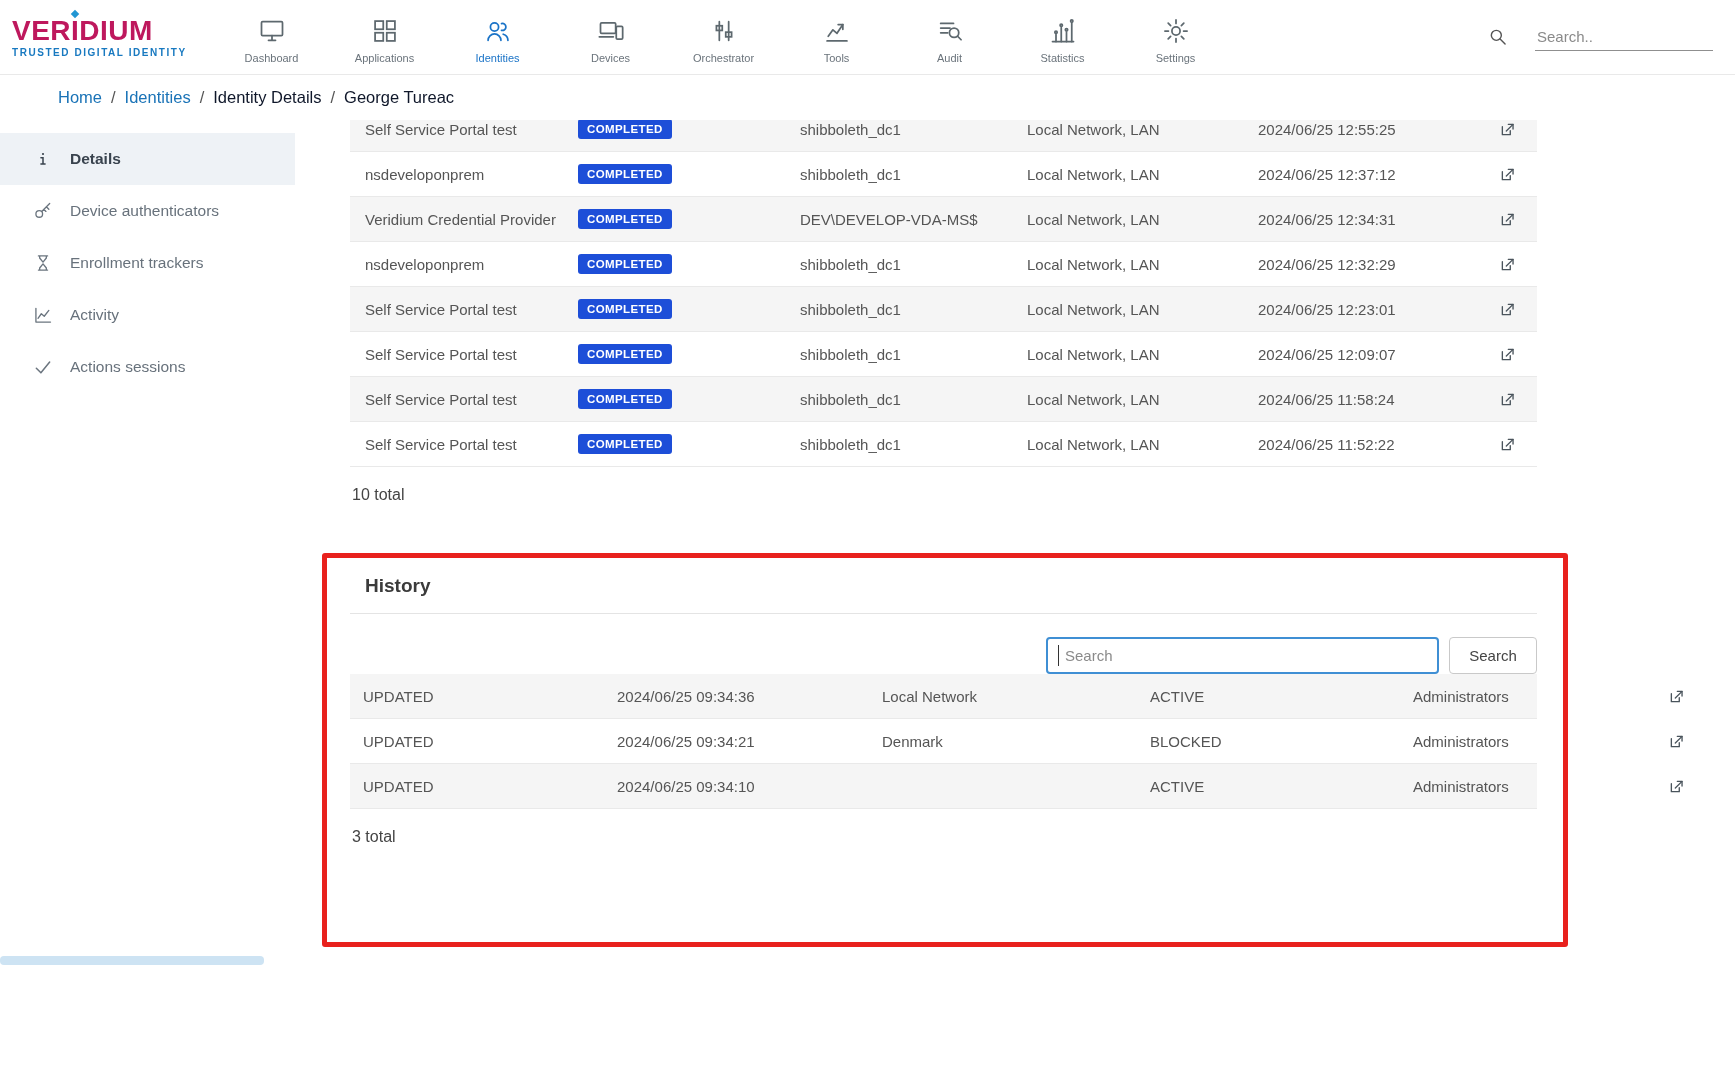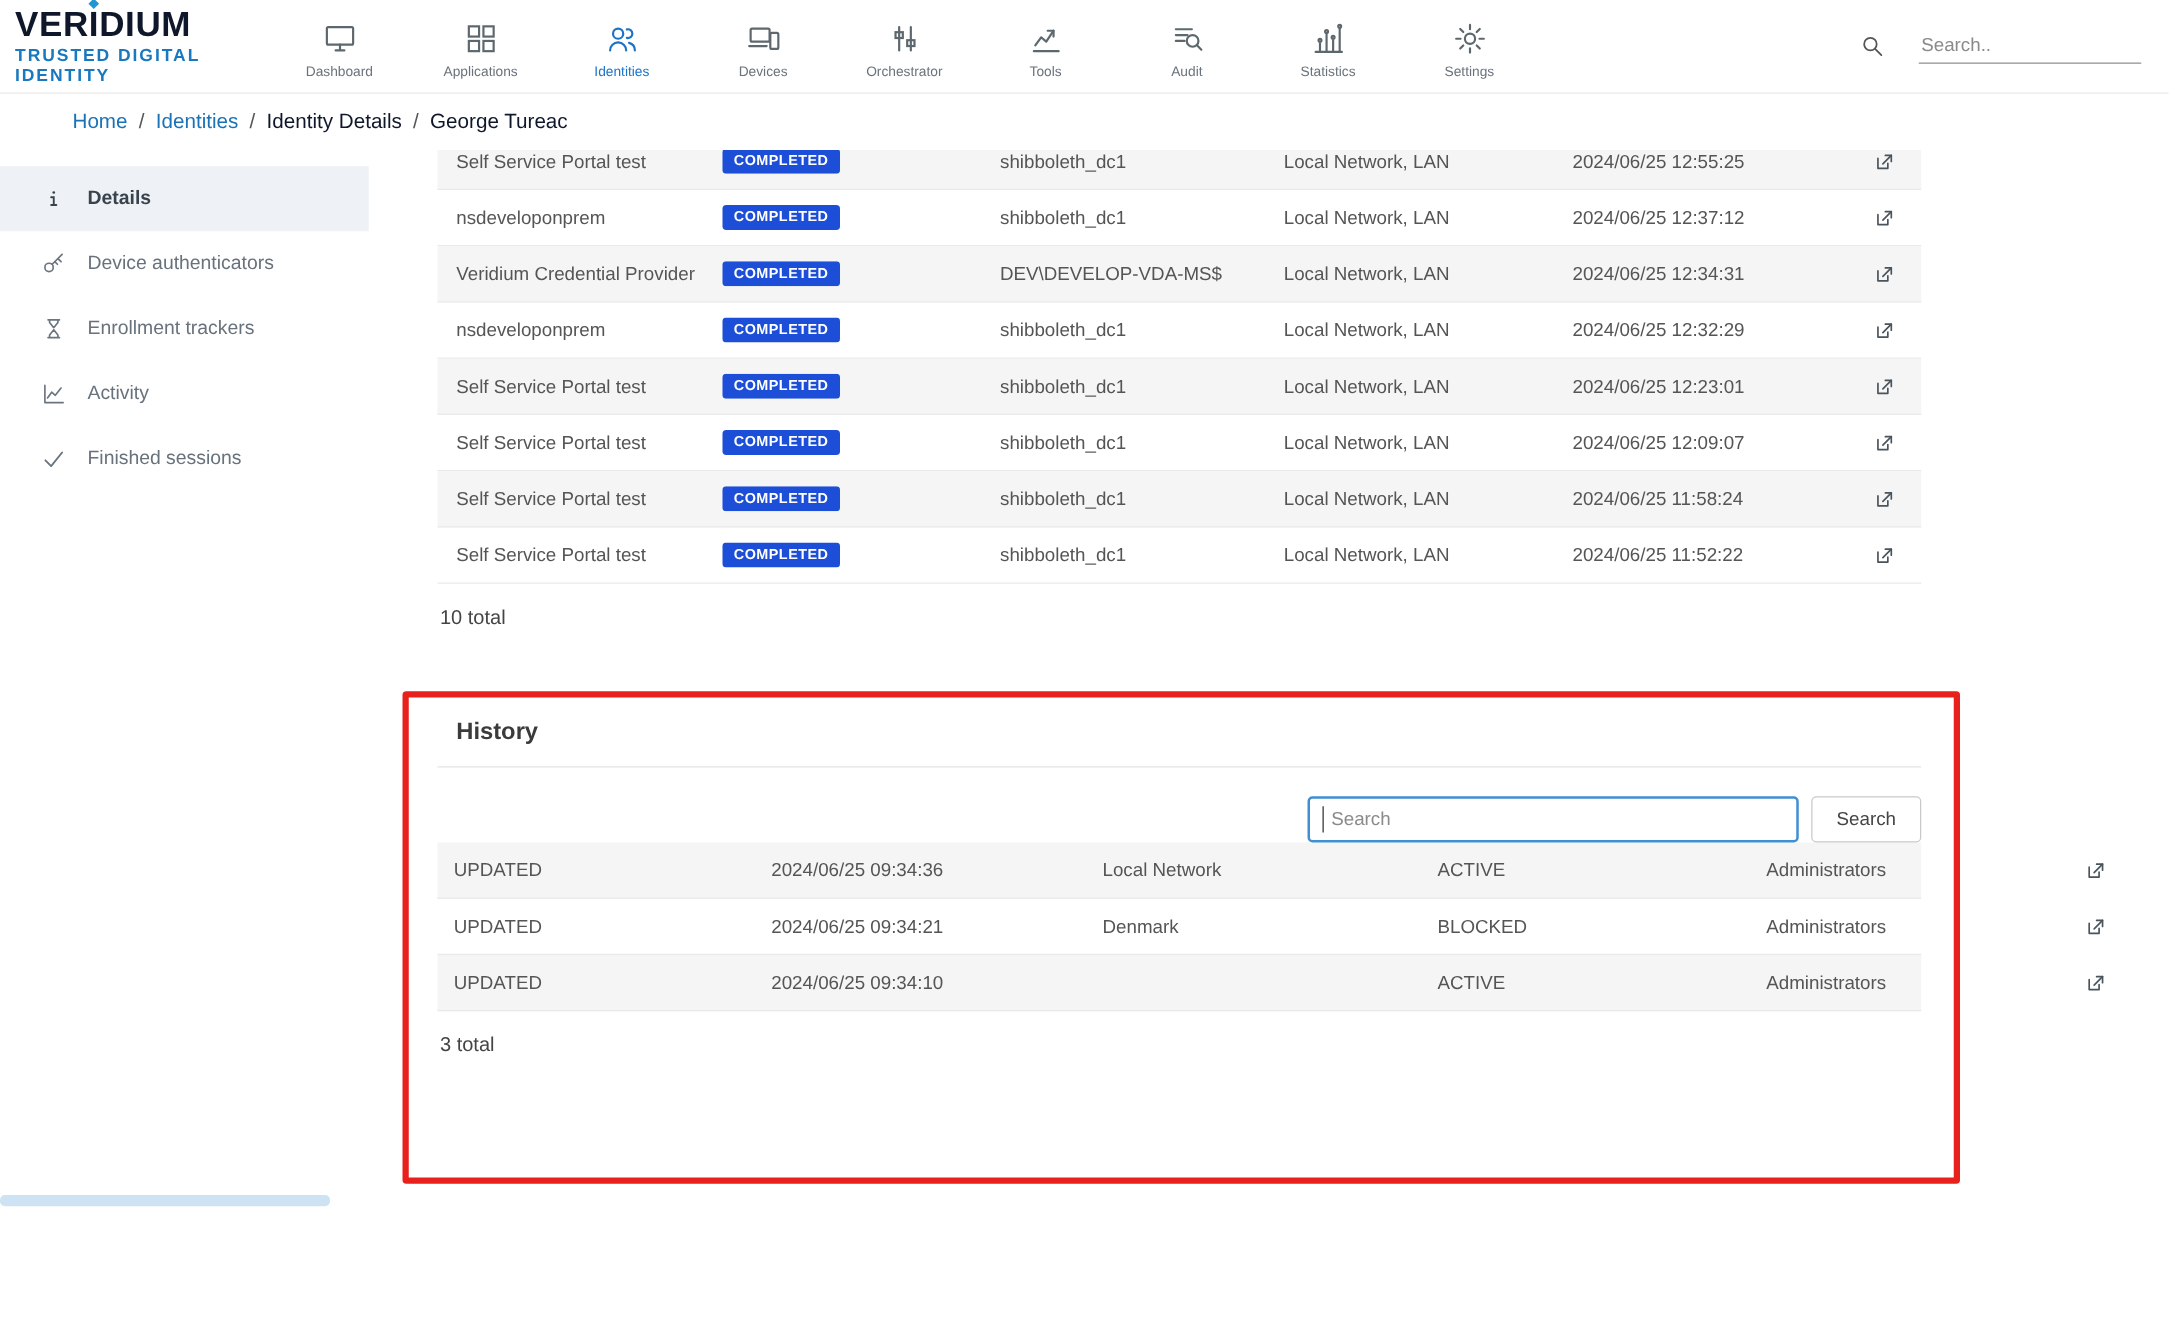--- a/index.html
+++ b/index.html
@@ -13,31 +13,31 @@
   svg { display: block; }
 
   
   .topbar {
     height: 75px; display: flex; align-items: center;
     padding: 0 22px 0 12px; border-bottom: 1px solid #e9e9e9;
     background: #fff;
   }
   .logo { width: 185px; cursor: pointer; }
   .logo-text {
-    font-size: 28px; font-weight: 800; color: #0f172a; letter-spacing: .5px;
+    font-size: 28px; font-weight: 800; color: #be185d; letter-spacing: .5px;
     line-height: 1;
   }
   .logo-i { position: relative; }
   .logo-i .diamond {
     position: absolute; left: 50%; top: -4px;
     width: 6px; height: 6px; background: #2196d3;
     transform: translateX(-50%) rotate(45deg);
   }
   .logo-tagline {
-    font-size: 14px; font-weight: 700; color: #1879c0;
+    font-size: 10px; font-weight: 700; color: #1879c0;
     letter-spacing: 1.55px; margin-top: 2px;
   }
   .nav { display: flex; margin-left: 18px; }
   .nav-item {
     width: 113px; display: flex; flex-direction: column; align-items: center;
     padding-top: 7px; cursor: pointer; color: #5d686e;
   }
   .nav-item .nav-icon { width: 28px; height: 28px; }
   .nav-item .nav-icon svg { width: 100%; height: 100%; }
   .nav-item .nav-label { font-size: 11px; color: #6a737b; margin-top: 7px; }
@@ -303,21 +303,21 @@
           </svg>
       </span>
       <span>Activity</span>
     </div>
     <div class="side-item">
       <span class="s-icon">
         <svg viewBox="0 0 24 24" fill="none" stroke="currentColor" stroke-width="1.8" stroke-linecap="round" stroke-linejoin="round">
             <path d="M4 13.5l5.5 5.5L20 6"></path>
           </svg>
       </span>
-      <span>Finished sessions</span>
+      <span>Actions sessions</span>
     </div>
   </aside>
 
   <main class="main">
 
     <section class="sessions-card">
 
       <div class="s-row alt">
         <div class="cell">Self Service Portal test</div>
         <div class="cell"><span class="badge-completed">COMPLETED</span></div>

